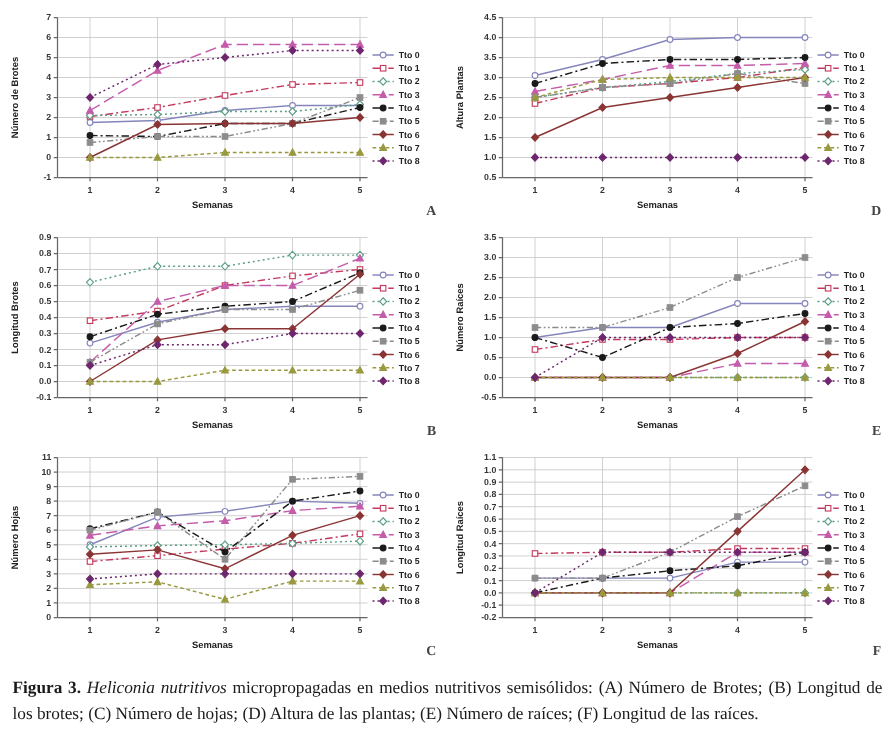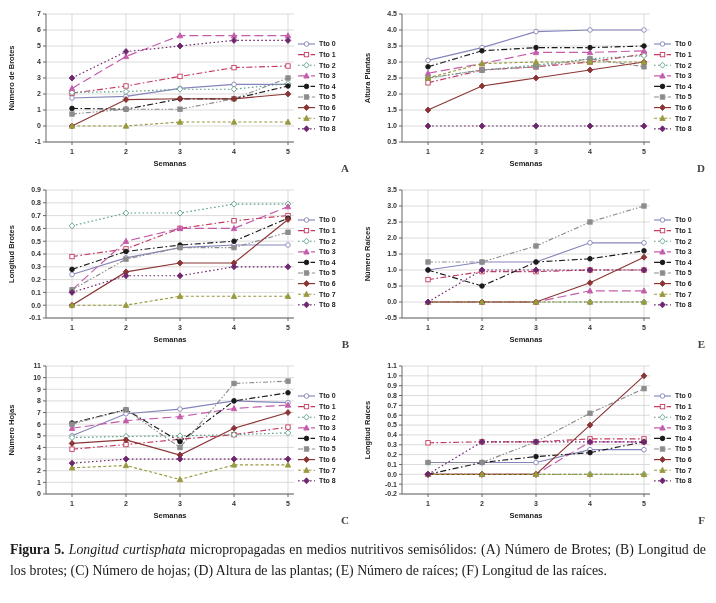--- a/index.html
+++ b/index.html
@@ -1100,14 +1100,14 @@
           </g>
           <g>
             <line x1="296" y1="124.8" x2="313" y2="124.8" stroke="#6e276e" stroke-width="1.15" stroke-dasharray="1.6 2.4"></line>
             <polygon points="304.5,121.8 307.3,124.8 304.5,127.8 301.7,124.8" fill="#6e276e" stroke="#6e276e" stroke-width="0.9"></polygon>
             <text x="317" y="127.2" class="legend-label">Tto 8</text>
           </g>
         </g>
         <text x="347" y="168" text-anchor="end" class="letter">F</text>
       </svg>
   </div>
-  <p class="caption"><b>Figura 5.</b><i> Longitud curtisphata</i><span> micropropagadas en medios nutritivos semisólidos: (A) Número de Brotes; (B) Longitud de los brotes; (C) Número de hojas; (D) Altura de las plantas; (E) Número de raíces; (F) Longitud de las raíces.</span></p>
+  <p class="caption"><b>Figura 3.</b><i> Heliconia nutritivos</i><span> micropropagadas en medios nutritivos semisólidos: (A) Número de Brotes; (B) Longitud de los brotes; (C) Número de hojas; (D) Altura de las plantas; (E) Número de raíces; (F) Longitud de las raíces.</span></p>
 </div>
 
 </body></html>

